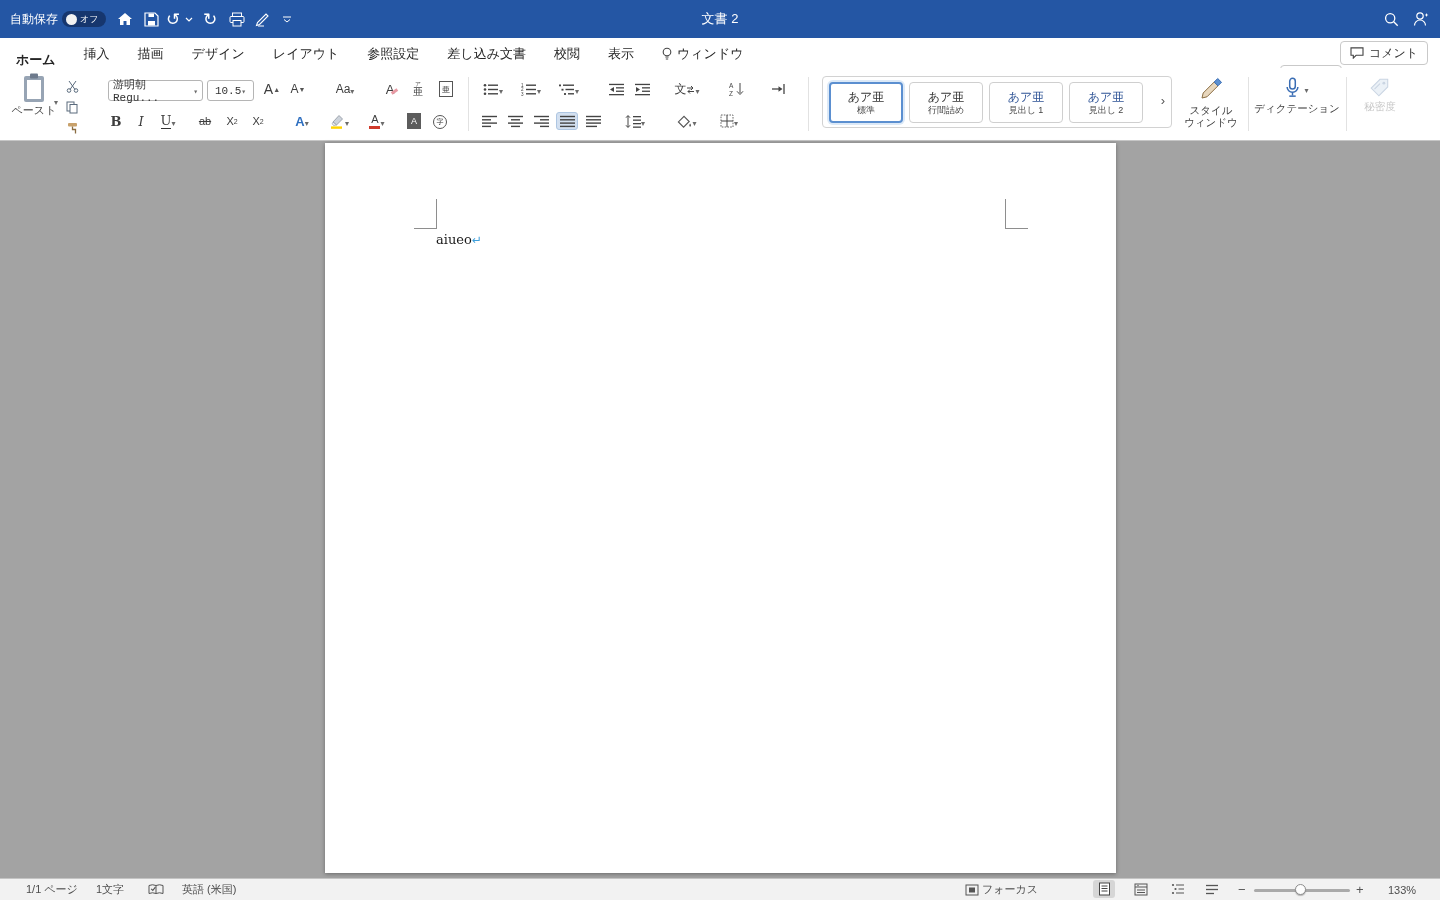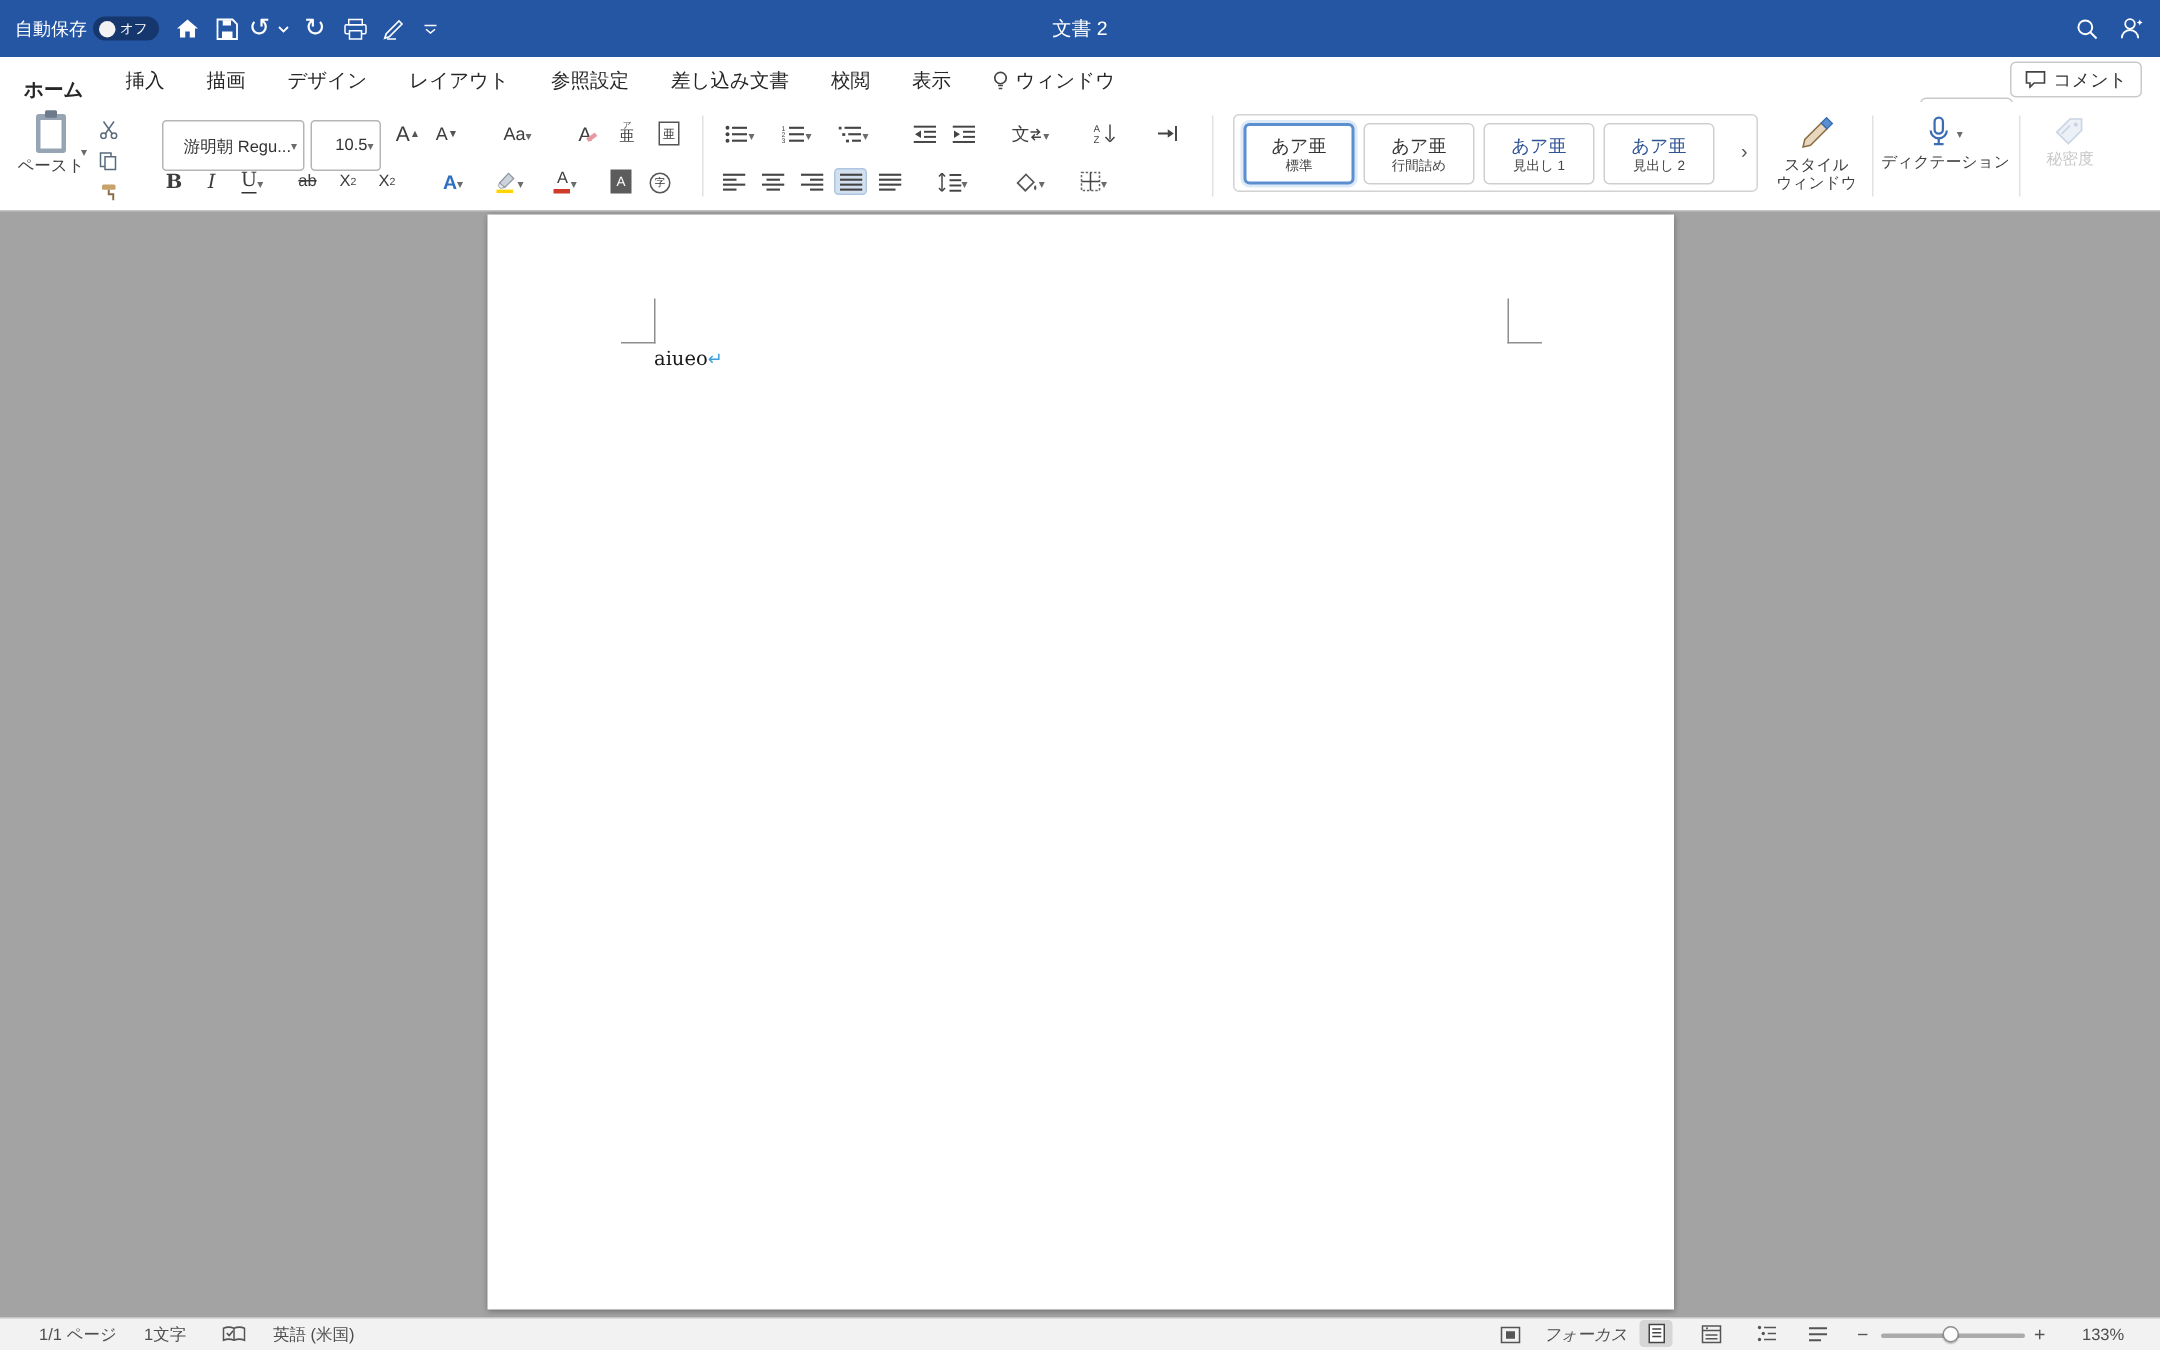--- a/index.html
+++ b/index.html
@@ -29,22 +29,22 @@
   .tab { font-size:13px; color:#262626; padding:5px 2px 4px 2px; margin-right:24px; cursor:default; white-space:nowrap; }
   .tab.active { font-weight:bold; border-bottom:3px solid #b23d31; padding-bottom:1px;margin-top:13px; }
   .assist { display:flex; align-items:center; gap:5px; font-size:13px; color:#262626; }
   .pillbtn { position:absolute; top:3px; height:24px; border:1px solid #c9c9c9; border-radius:4px;
              display:flex; align-items:center; gap:5px; padding:0 9px; font-size:12px; color:#333; background:#fff; }
 
   
   .ribbon { position:absolute; top:68px; left:0; width:1440px; height:73px; background:#fff; border-bottom:1px solid #c6c6c6; }
   .rbtn { position:absolute; display:flex; align-items:center; justify-content:center; border-radius:3px; color:#3d3d3d; }
   .chev::after { content:"▾"; font-size:8px; color:#6b6b6b; }
-  .combo { position:absolute; height:34px; border:1px solid #b5b5b5; border-radius:3px; background:#fff;
-           display:flex; align-items:center; justify-content:flex-end; padding:0 4px; font-size:11px; color:#333; }
+  .combo { position:absolute; height:21px; border:1px solid #b5b5b5; border-radius:3px; background:#fff;
+           display:flex; align-items:center; justify-content:center; padding:0 4px; font-size:11px; color:#333;font-family:Liberation Mono, monospace; }
   .serifL { font-family:"DejaVu Serif","Liberation Serif",serif; }
   .vsep { position:absolute; top:9px; height:54px; width:1px; background:#e2e2e2; }
   .biglabel { font-size:11px; color:#3f3f3f; text-align:center; }
 
   .paste { left:10px; top:5px; width:48px; height:63px; display:flex; flex-direction:column; align-items:center; }
   .paste .chevp { position:absolute; right:0px; top:18px; }
 
   .gallery { position:absolute; left:822px; top:8px; width:350px; height:52px; border:1px solid #d2d2d2; border-radius:4px; background:#fff; }
   .card { position:absolute; top:5px; width:74px; height:41px; border:1px solid #cfcfcf; border-radius:4px;
           display:flex; flex-direction:column; align-items:center; justify-content:center; gap:1px; background:#fff; }
@@ -527,21 +527,21 @@
   <div class="sb" style="left:96px;">1文字</div>
   <div class="sb" style="left:148px;">
     <svg width="16" height="13" viewBox="0 0 16 12">
         <path d="M1 2 Q4.5 0.5 8 2 Q11.5 0.5 15 2 V10 Q11.5 8.5 8 10 Q4.5 8.5 1 10 Z" fill="none" stroke="#555" stroke-width="1"></path>
         <line x1="8" y1="2" x2="8" y2="10" stroke="#555"></line>
         <path d="M3.2 5.3 l1.6 1.6 2.6 -3.2" fill="none" stroke="#555" stroke-width="1.1"></path>
       </svg>
   </div>
   <div class="sb" style="left:182px;">英語 (米国)</div>
 
-  <div class="sb" style="left:1000px;gap:15px;font-style:italic;">
+  <div class="sb" style="left:965px;gap:3px;">
     <svg width="14" height="12" viewBox="0 0 14 12">
         <rect x="1" y="1" width="12" height="10" fill="none" stroke="#555"></rect>
         <rect x="4" y="3.5" width="6" height="5" fill="#555"></rect>
       </svg>
     <span>フォーカス</span>
   </div>
 
   <div class="sb viewbtn sel" style="left:1093px;">
     <svg width="13" height="14" viewBox="0 0 13 14">
         <rect x="1.5" y="1" width="10" height="12" fill="#fff" stroke="#444"></rect>

